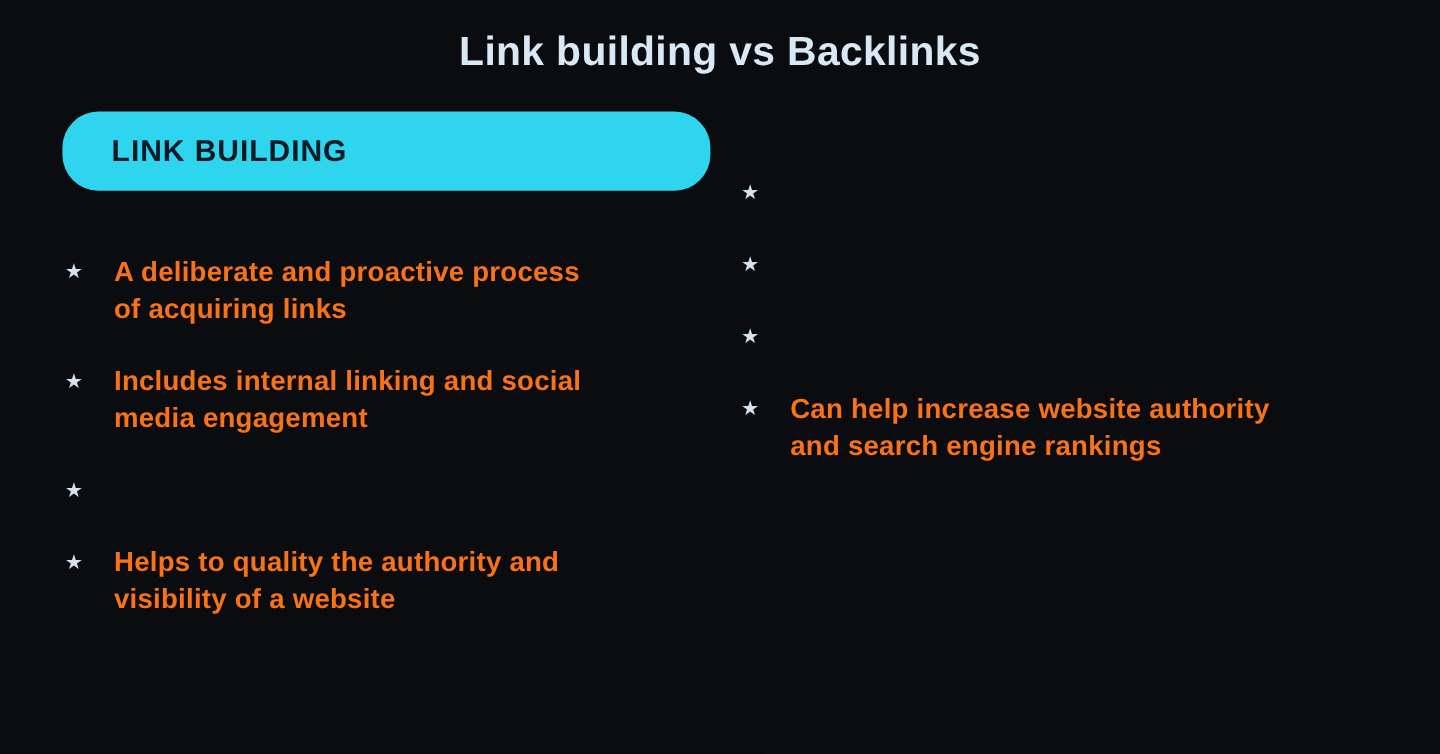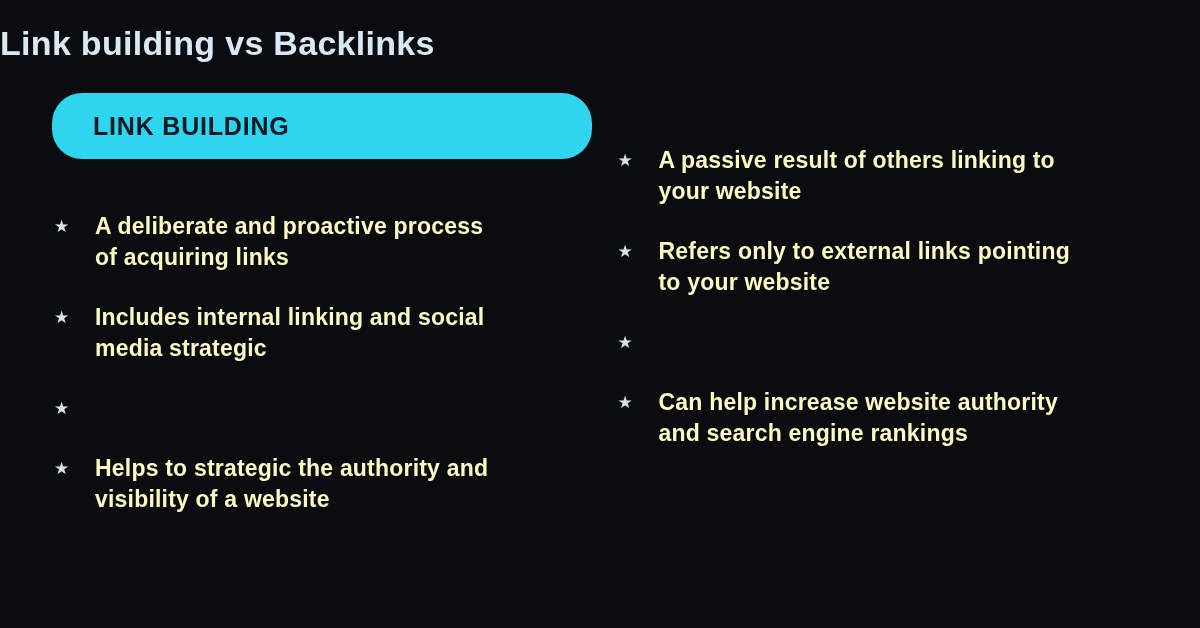--- a/index.html
+++ b/index.html
@@ -11,20 +11,21 @@
     position: relative;
     width: 1200px;
     height: 628px;
     background: #0a0c0f;
     font-family: "Liberation Sans", sans-serif;
     overflow: hidden;
   }
   .title {
     margin: 0;
     padding-top: 24px;
+    text-align: center;
     font-size: 34px;
     font-weight: 800;
     letter-spacing: 0.3px;
     color: #d9e8f5;
   }
   .columns {
     display: flex;
     margin-top: 30px;
     padding-left: 52px;
     padding-right: 45px;
@@ -62,21 +63,21 @@
     flex: 0 0 41px;
     font-size: 17px;
     line-height: 31px;
     color: #d4e2ef;
     padding-left: 2px;
   }
   .bullet-text {
     font-size: 23px;
     font-weight: 700;
     line-height: 31px;
-    color: #fef9c3;
+    color: #f97316;
     white-space: pre-line;
     letter-spacing: 0.2px;
   }
 </style>
 </head>
 <body>
 
 <div class="canvas">
   <h1 class="title">Link building vs Backlinks</h1>
 
@@ -88,44 +89,40 @@
       </div>
       <ul class="bullets">
         <li class="bullet">
           <span class="star">★</span>
           <span class="bullet-text">A deliberate and proactive process
 of acquiring links</span>
         </li>
         <li class="bullet">
           <span class="star">★</span>
           <span class="bullet-text">Includes internal linking and social
-media strategic</span>
+media engagement</span>
         </li>
         <li class="bullet">
           <span class="star">★</span>
         </li>
         <li class="bullet">
           <span class="star">★</span>
-          <span class="bullet-text">Helps to strategic the authority and
+          <span class="bullet-text">Helps to quality the authority and
 visibility of a website</span>
         </li>
       </ul>
     </section>
 
     <section class="column">
       <ul class="bullets">
         <li class="bullet">
           <span class="star">★</span>
-          <span class="bullet-text">A passive result of others linking to
-your website</span>
         </li>
         <li class="bullet">
           <span class="star">★</span>
-          <span class="bullet-text">Refers only to external links pointing
-to your website</span>
         </li>
         <li class="bullet">
           <span class="star">★</span>
         </li>
         <li class="bullet">
           <span class="star">★</span>
           <span class="bullet-text">Can help increase website authority
 and search engine rankings</span>
         </li>
       </ul>

